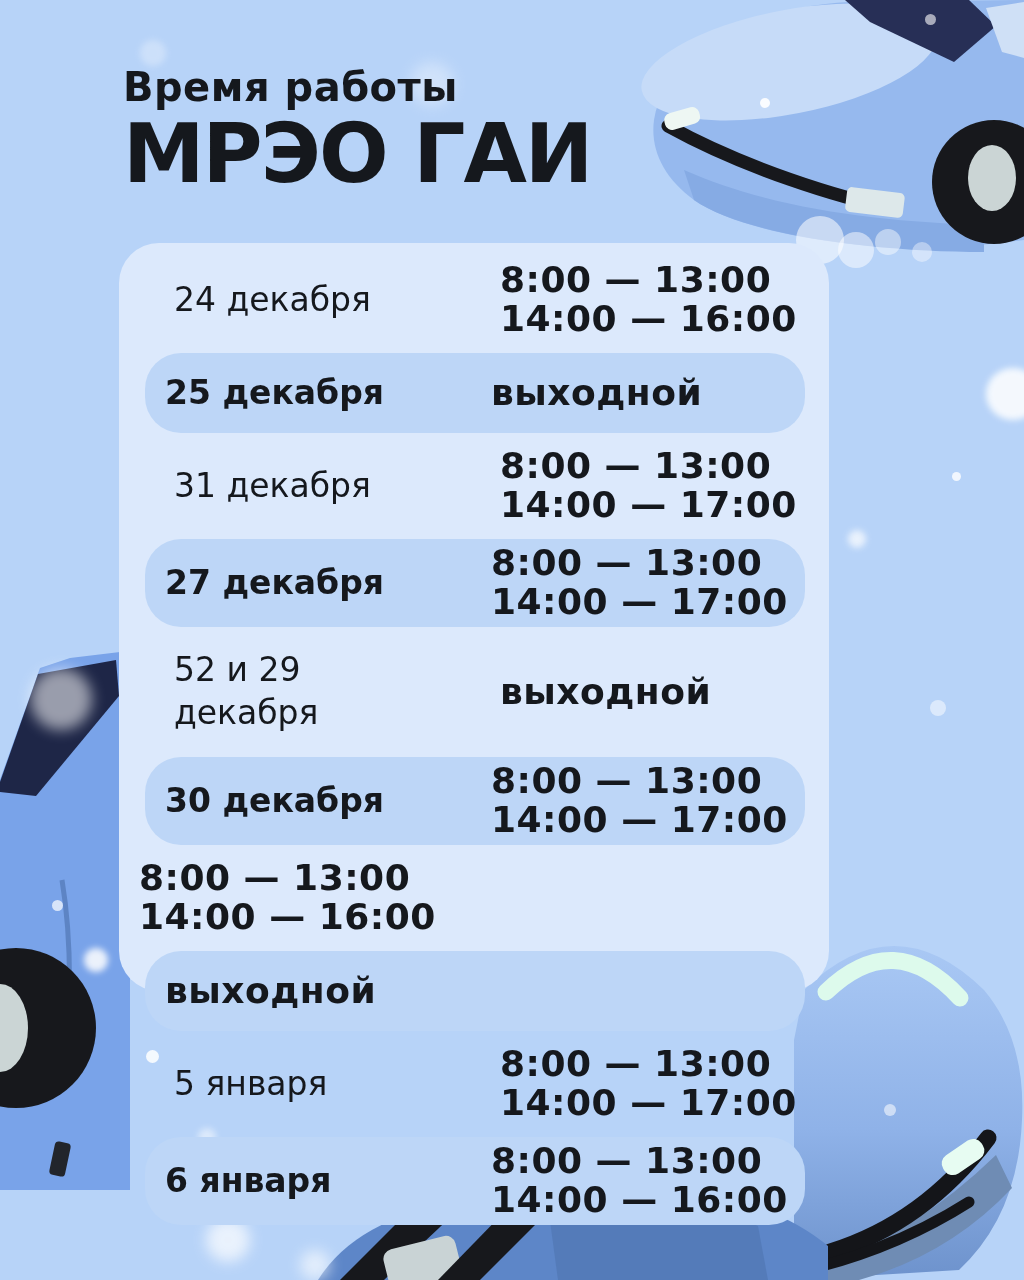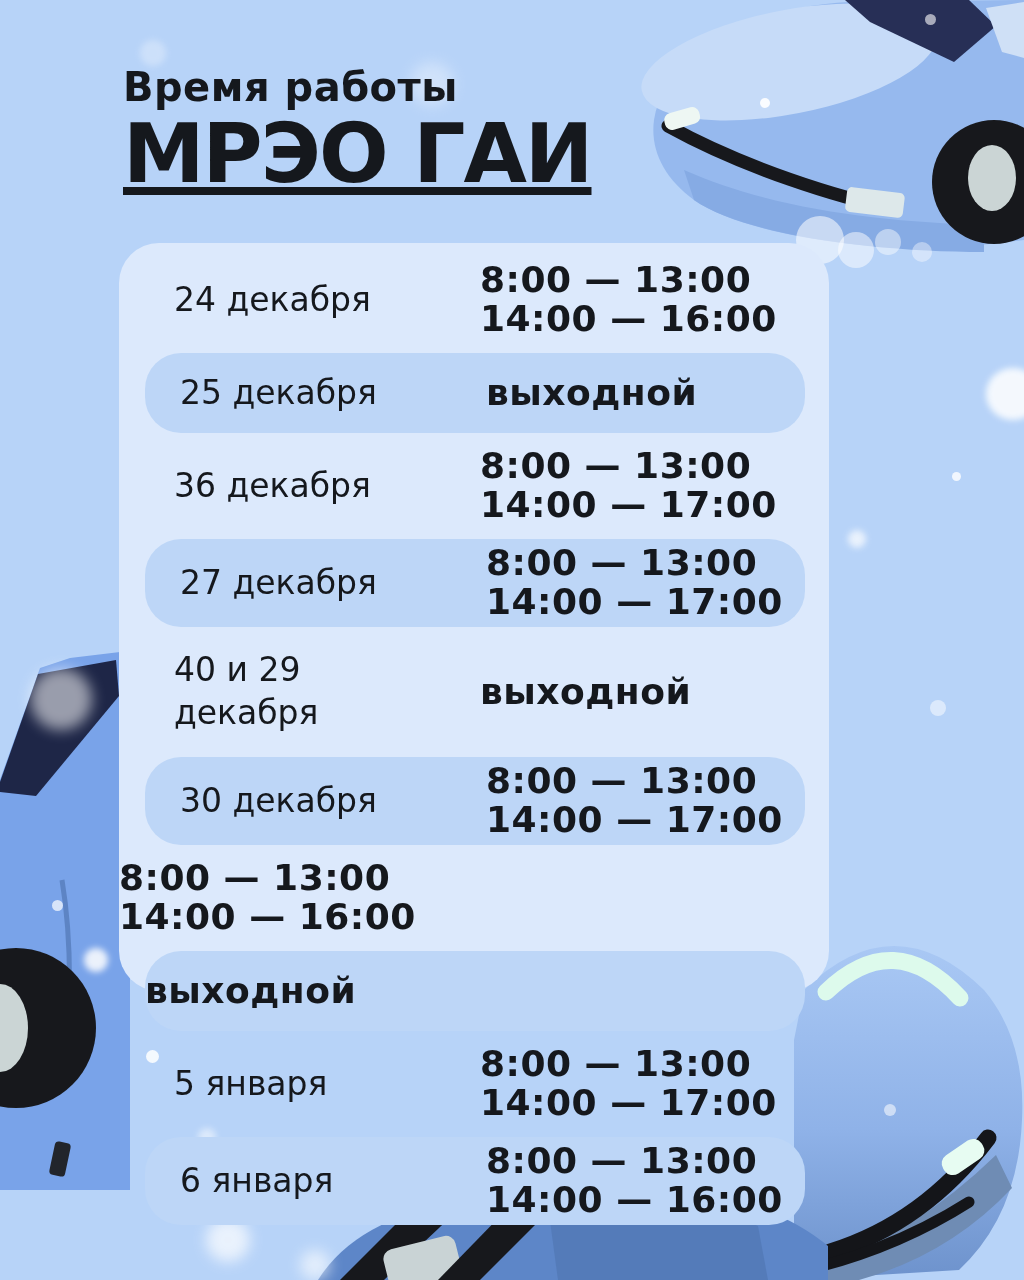--- a/index.html
+++ b/index.html
@@ -16,44 +16,44 @@
   #car-top-right{left:624px;top:0;}
   #car-left{left:0;top:630px;}
   #car-bottom-right{left:764px;top:920px;}
   #car-bottom-center{left:288px;top:1186px;}
   
   .snow{position:absolute;border-radius:50%;background:#fff;z-index:3;}
   .blur1{filter:blur(3px);} .blur2{filter:blur(7px);}
   
   .header{position:absolute;left:123px;top:44px;z-index:5;margin-top:20px;}
   .sub-top{font-size:40px;font-weight:700;letter-spacing:.5px;}
-  .title{font-size:82px;font-weight:800;letter-spacing:-2px;line-height:1.02;margin-top:2px;text-decoration:underline;}
+  .title{font-size:82px;font-weight:800;letter-spacing:-2px;line-height:1.02;margin-top:2px;}
   .sub-bottom{font-size:38px;font-weight:700;margin-top:4px;letter-spacing:.5px;}
   
   .panel{
     position:absolute;left:119px;top:243px;z-index:4;
     width:710px;height:748px;box-sizing:border-box;
     background:var(--panel,#dbe8fc);
     border-radius:40px;
     display:flex;flex-direction:column;justify-content:space-between;
     padding:6px 0;
   }
   .row{display:flex;align-items:center;min-height:102px;}
   .row .date{
     margin-left:55px;width:250px;margin-right:56px;
     font-size:33px;font-weight:400;line-height:1.3;
   }
-  .row .hours{font-size:36px;font-weight:700;line-height:1.08;letter-spacing:.5px;}
+  .row .hours{font-size:36px;font-weight:700;line-height:1.08;letter-spacing:.5px;margin-left:20px;}
   .row.hl{
     background:var(--row-highlight,#bed7f7);
     border-radius:36px;
     margin:2px 24px 2px 26px;
     min-height:88px;
   }
-  .row.hl .date{margin-left:35px;}
+  .row.hl .date{margin-left:20px;font-weight:bold;}
   .row.hl.single{min-height:80px;}
   .row.tall{min-height:126px;}
 </style>
 </head>
 <body>
 
 <div class="poster" style="--background: #b7d3f8; --panel: #dce9fc; --row-highlight: #bdd6f7; --text: #15181d; --car-body: #96b9ee; --car-body-bright: #79a3e9; --car-body-light: #c6dbf8; --car-window: #272f56; --car-trim: #17181c; --wheel-hub: #cbd5d5; --mint-highlight: #ddfaec; --slate-lower: #6f8cb4;">
 
   <svg id="car-top-right" class="car" width="400" height="268" viewBox="0 0 400 268">
     <g>
@@ -147,37 +147,37 @@
     </div>
 
     <div class="row hl single">
       <div class="date">25 декабря</div>
       <div class="hours">
           <div>выходной</div>
         </div>
     </div>
 
     <div class="row">
-      <div class="date">36 декабря</div>
+      <div class="date">31 декабря</div>
       <div class="hours">
           <div>8:00 — 13:00</div>
           <div>14:00 — 17:00</div>
         </div>
     </div>
 
     <div class="row hl">
       <div class="date">27 декабря</div>
       <div class="hours">
           <div>8:00 — 13:00</div>
           <div>14:00 — 17:00</div>
         </div>
     </div>
 
     <div class="row tall">
-      <div class="date">40 и 29 декабря</div>
+      <div class="date">52 и 29 декабря</div>
       <div class="hours">
           <div>выходной</div>
         </div>
     </div>
 
     <div class="row hl">
       <div class="date">30 декабря</div>
       <div class="hours">
           <div>8:00 — 13:00</div>
           <div>14:00 — 17:00</div>

